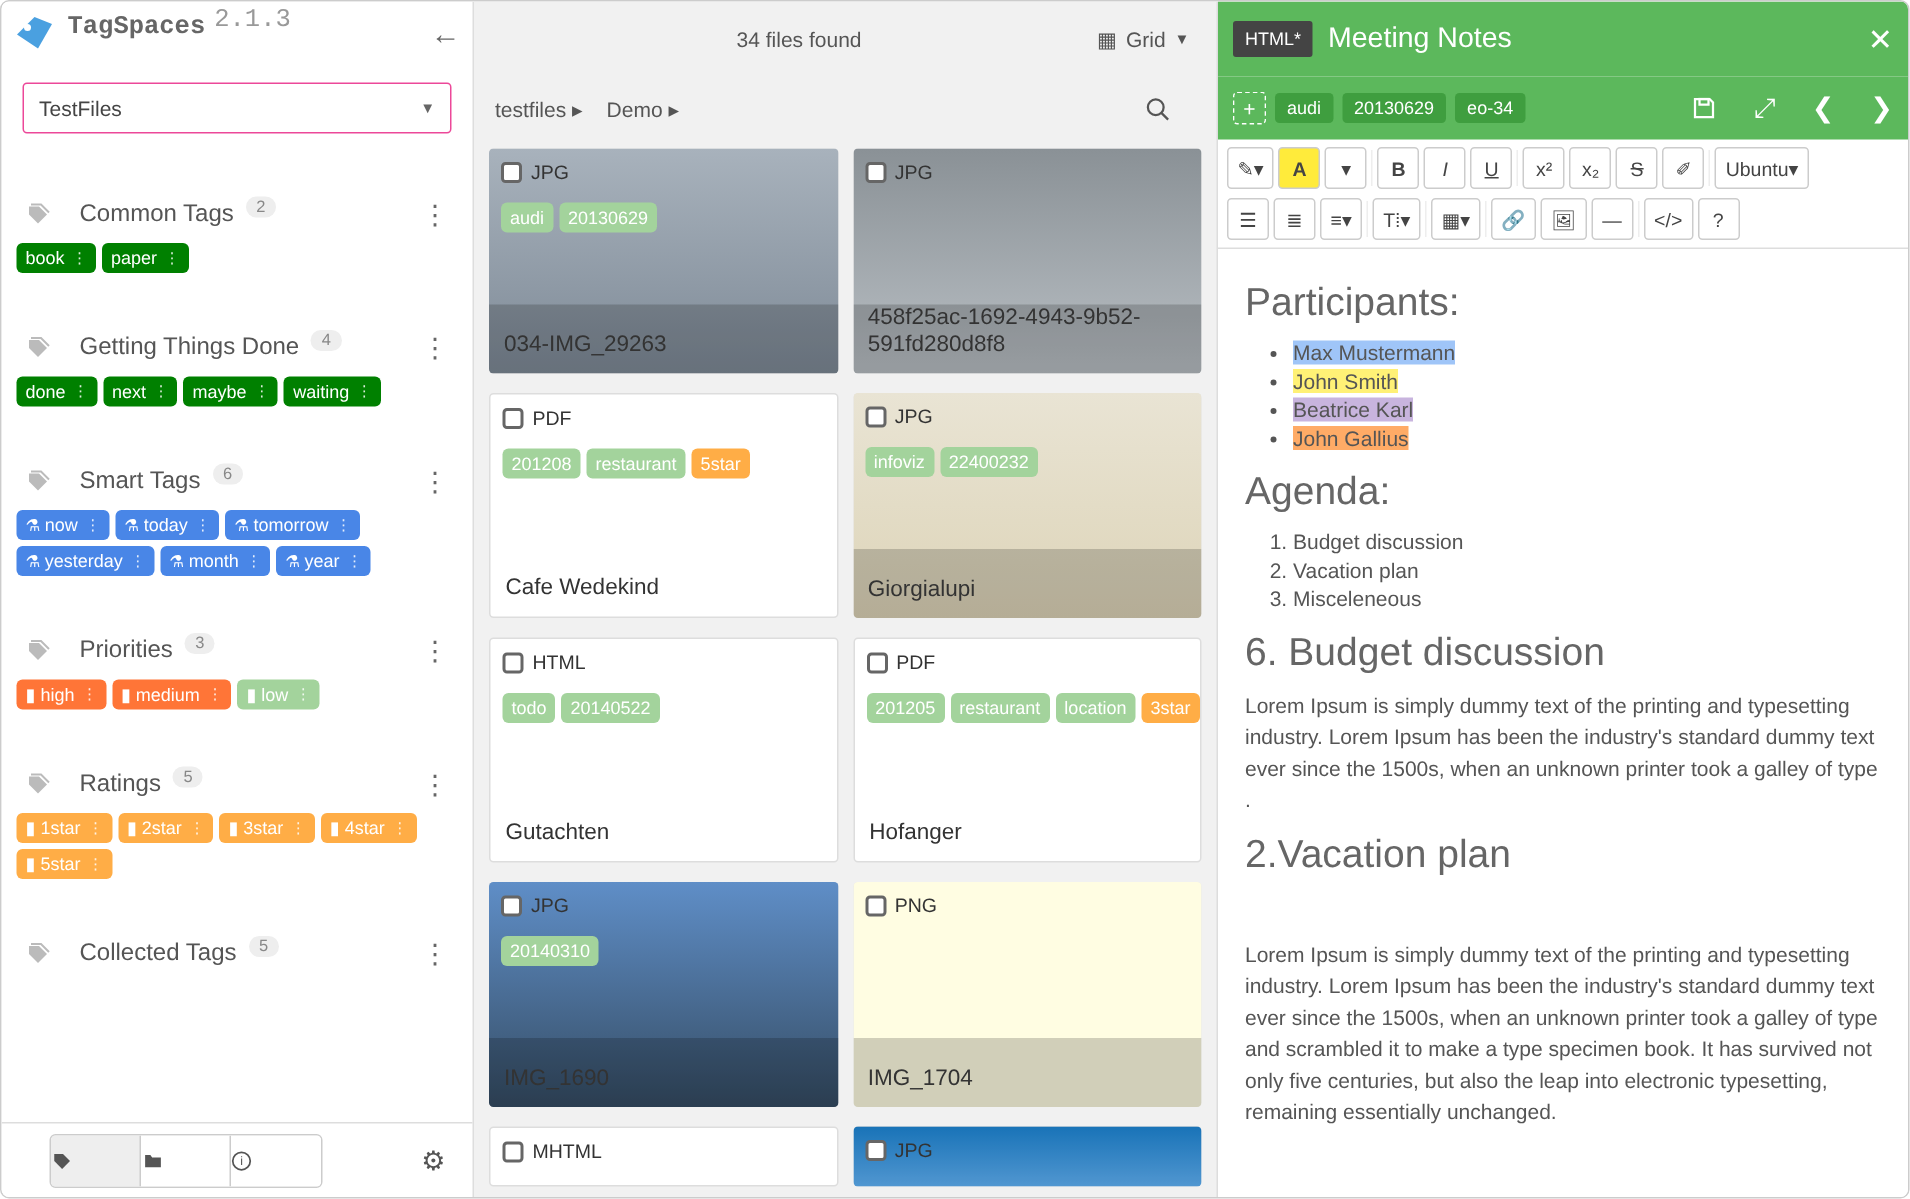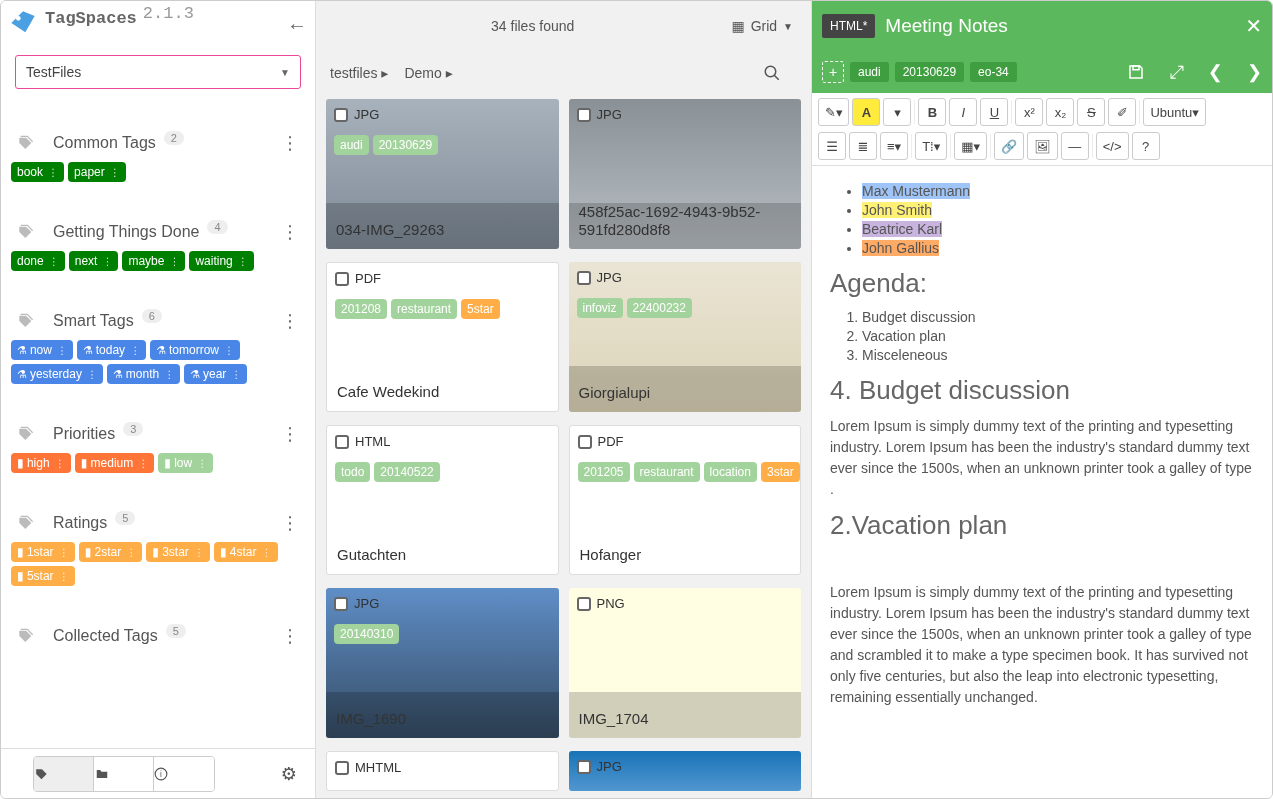--- a/index.html
+++ b/index.html
@@ -419,32 +419,33 @@
       <button class="tb">▦▾</button>
       <span class="sep"></span>
       <button class="tb">🔗</button>
       <button class="tb">🖼</button>
       <button class="tb">—</button>
       <span class="sep"></span>
       <button class="tb">&lt;/&gt;</button>
       <button class="tb">?</button>
     </div>
     <div class="doc-body">
+      <h2>Participants:</h2>
       <ul id="parts">
           <li><span class="hlblue">Max Mustermann</span></li>
           <li><span class="hlyellow">John Smith</span></li>
           <li><span class="hlpurple">Beatrice Karl</span></li>
           <li><span class="hlorange">John Gallius</span></li>
         </ul>
       <h2>Agenda:</h2>
       <ol id="agenda">
           <li>Budget discussion</li>
           <li>Vacation plan</li>
           <li>Misceleneous</li>
         </ol>
-      <h2>4. Budget discussion</h2>
+      <h2>6. Budget discussion</h2>
       <p>Lorem Ipsum is simply dummy text of the printing and typesetting industry. Lorem Ipsum has been the industry's standard dummy text ever since the 1500s, when an unknown printer took a galley of type .</p>
       <h2>2.Vacation plan</h2>
       <p>&nbsp;</p>
       <p>Lorem Ipsum is simply dummy text of the printing and typesetting industry.  Lorem Ipsum has been the industry's standard dummy text ever since the 1500s, when an unknown printer took a galley of type and scrambled it to make a type specimen book. It has survived not only five centuries, but also the leap into electronic typesetting, remaining essentially unchanged.</p>
     </div>
   </div>
 </div>
 
 </body></html>

